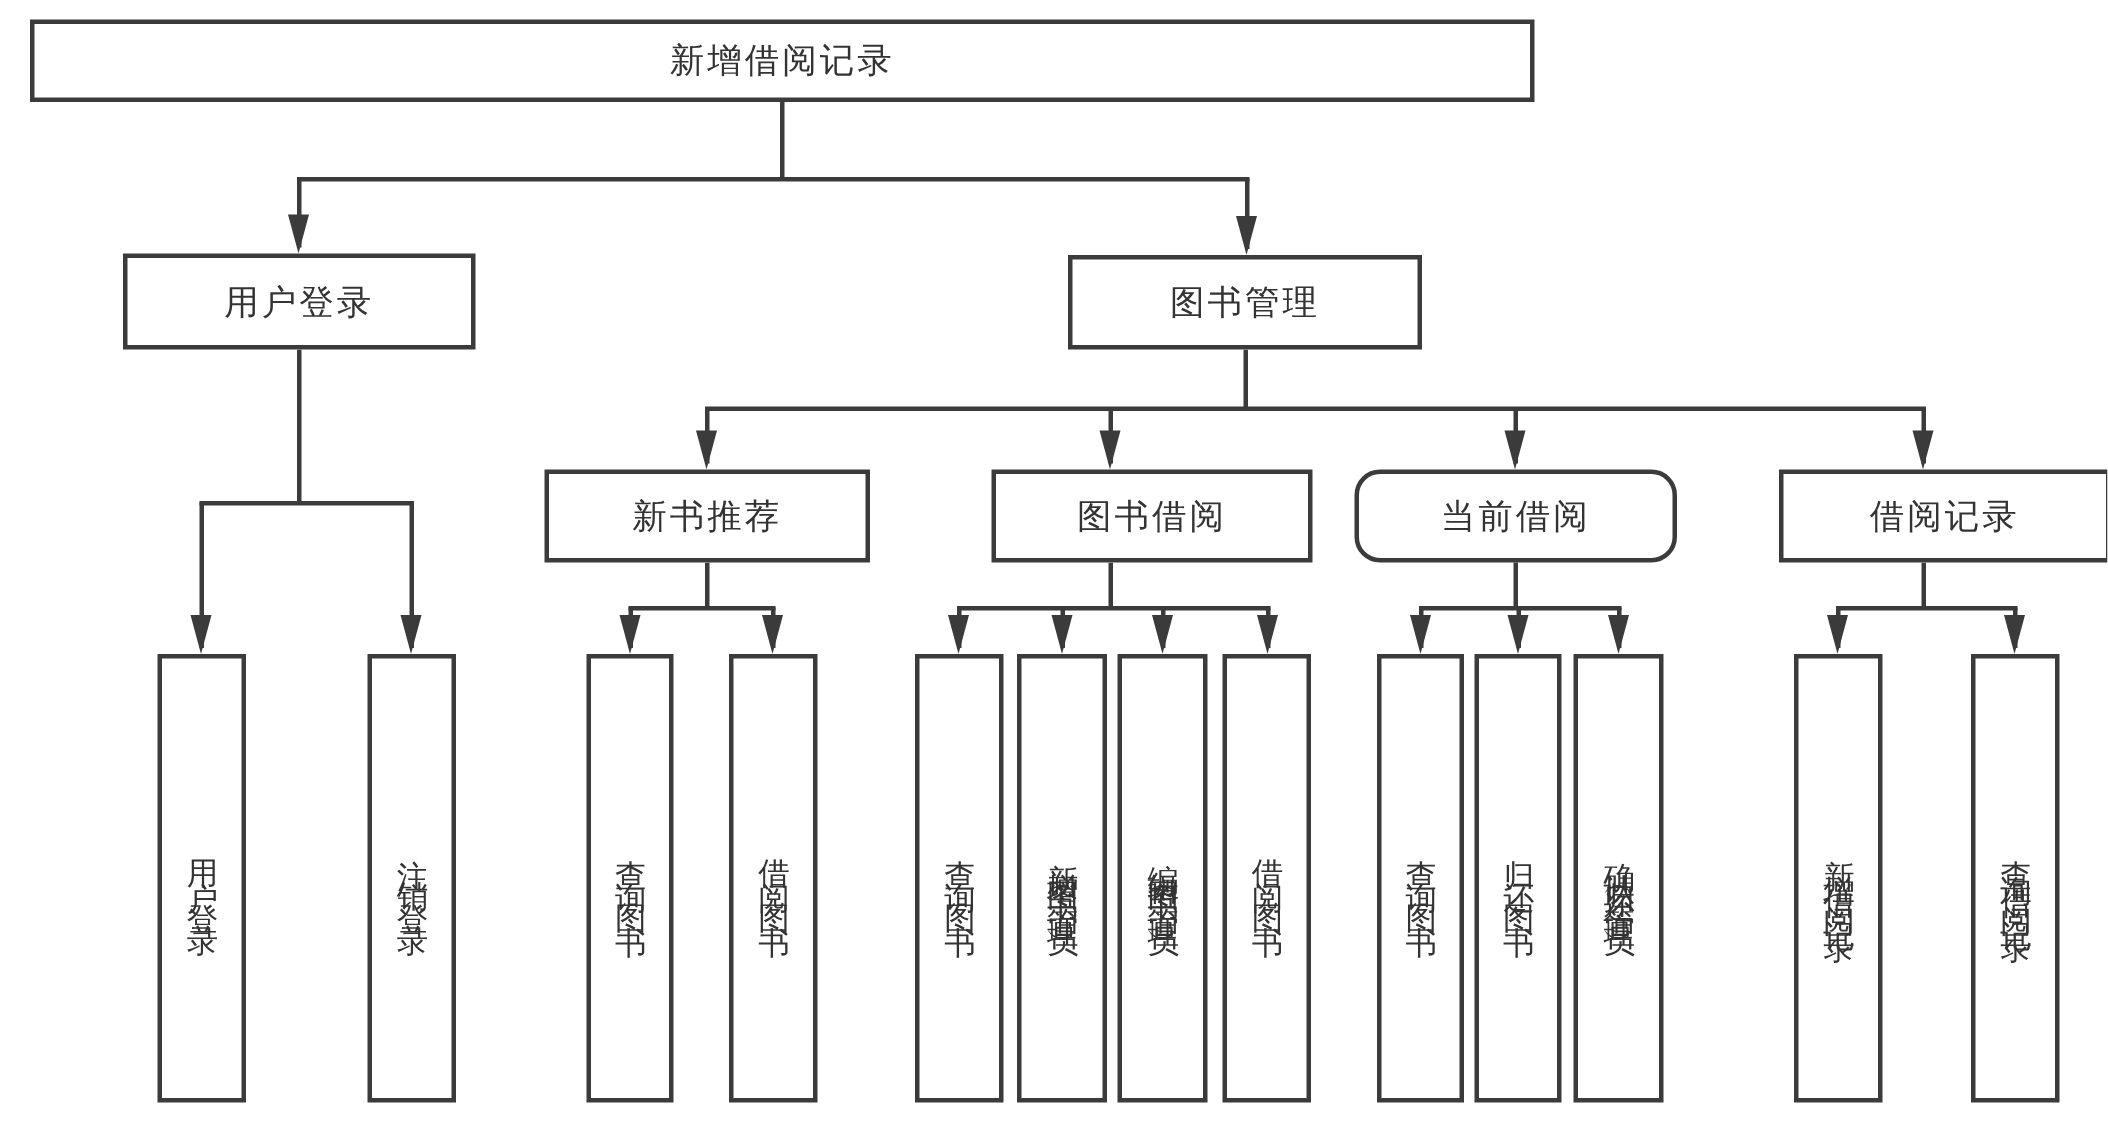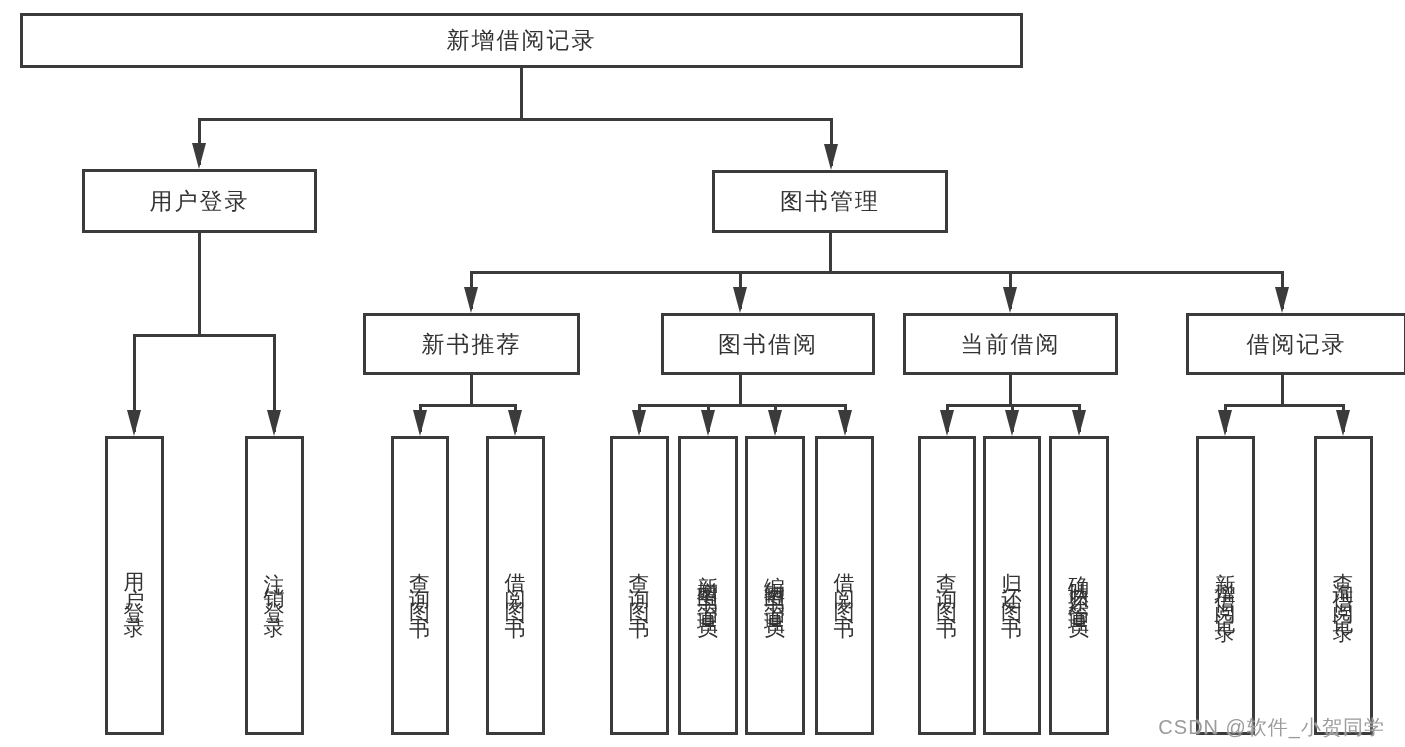--- a/index.html
+++ b/index.html
@@ -46,21 +46,20 @@
     color:#9b9b9b;
     letter-spacing:1px;
     text-shadow:0 0 2px #ffffff;
     z-index:10;
   }
 </style>
 </head>
 <body>
 
 <div id="canvas">
-  <span class="watermark">CSDN @软件_小贺同学</span>
 <div class="cline" style="left: 519.5px; top: 68px; width: 3px; height: 51px; background: rgb(59, 59, 59);"></div>
     <div class="cline" style="left: 197.5px; top: 117.5px; width: 635px; height: 3px; background: rgb(59, 59, 59);"></div>
     <div class="cline" style="left: 197.5px; top: 119px; width: 3px; height: 46px; background: rgb(59, 59, 59);"></div>
     <div class="arrow" style="left: 191.5px; top: 143px; border-top-color: rgb(59, 59, 59);"></div>
     <div class="cline" style="left: 829.5px; top: 119px; width: 3px; height: 47px; background: rgb(59, 59, 59);"></div>
     <div class="arrow" style="left: 823.5px; top: 144px; border-top-color: rgb(59, 59, 59);"></div>
     <div class="cline" style="left: 197.5px; top: 233px; width: 3px; height: 102px; background: rgb(59, 59, 59);"></div>
     <div class="cline" style="left: 132.5px; top: 333.5px; width: 143px; height: 3px; background: rgb(59, 59, 59);"></div>
     <div class="cline" style="left: 132.5px; top: 335px; width: 3px; height: 97px; background: rgb(59, 59, 59);"></div>
     <div class="arrow" style="left: 126.5px; top: 410px; border-top-color: rgb(59, 59, 59);"></div>
@@ -104,21 +103,21 @@
     <div class="cline" style="left: 1223.5px; top: 403.5px; width: 121px; height: 3px; background: rgb(59, 59, 59);"></div>
     <div class="cline" style="left: 1223.5px; top: 405px; width: 3px; height: 27px; background: rgb(59, 59, 59);"></div>
     <div class="arrow" style="left: 1217.5px; top: 410px; border-top-color: rgb(59, 59, 59);"></div>
     <div class="cline" style="left: 1341.5px; top: 405px; width: 3px; height: 27px; background: rgb(59, 59, 59);"></div>
     <div class="arrow" style="left: 1335.5px; top: 410px; border-top-color: rgb(59, 59, 59);"></div>
     <div class="node" style="left: 20px; top: 13px; width: 1003px; height: 55px; border-color: rgb(59, 59, 59); color: rgb(51, 51, 51);">新增借阅记录</div>
     <div class="node" style="left: 82px; top: 169px; width: 235px; height: 64px; border-color: rgb(59, 59, 59); color: rgb(51, 51, 51);">用户登录</div>
     <div class="node" style="left: 363px; top: 313px; width: 217px; height: 62px; border-color: rgb(59, 59, 59); color: rgb(51, 51, 51);">新书推荐</div>
     <div class="node" style="left: 712px; top: 170px; width: 236px; height: 63px; border-color: rgb(59, 59, 59); color: rgb(51, 51, 51);">图书管理</div>
     <div class="node" style="left: 633px; top: 313px; width: 214px; height: 62px; border-color: rgb(59, 59, 59); color: rgb(51, 51, 51); margin-left: 28px;">图书借阅</div>
-    <div class="node" style="left: 903px; top: 313px; width: 215px; height: 62px; border-color: rgb(59, 59, 59); color: rgb(51, 51, 51);">当前借阅</div>
+    <div class="node" style="left: 903px; top: 313px; width: 215px; height: 62px; border-color: rgb(59, 59, 59); color: rgb(51, 51, 51); border-radius: 17px;">当前借阅</div>
     <div class="node" style="left: 1172px; top: 313px; width: 221px; height: 62px; border-color: rgb(59, 59, 59); color: rgb(51, 51, 51); margin-left: 14px;">借阅记录</div>
     <div class="node vertical" style="left: 105px; top: 436px; width: 59px; height: 299px; border-color: rgb(59, 59, 59); color: rgb(51, 51, 51); letter-spacing: 15px;">用户登录</div>
     <div class="node vertical" style="left: 245px; top: 436px; width: 59px; height: 299px; border-color: rgb(59, 59, 59); color: rgb(51, 51, 51); letter-spacing: 15px;">注销登录</div>
     <div class="node vertical" style="left: 391px; top: 436px; width: 58px; height: 299px; border-color: rgb(59, 59, 59); color: rgb(51, 51, 51); letter-spacing: 15px;">查询图书</div>
     <div class="node vertical" style="left: 486px; top: 436px; width: 59px; height: 299px; border-color: rgb(59, 59, 59); color: rgb(51, 51, 51); letter-spacing: 15px;">借阅图书</div>
     <div class="node vertical" style="left: 610px; top: 436px; width: 59px; height: 299px; border-color: rgb(59, 59, 59); color: rgb(51, 51, 51); letter-spacing: 15px;">查询图书</div>
     <div class="node vertical" style="left: 678px; top: 436px; width: 60px; height: 299px; border-color: rgb(59, 59, 59); color: rgb(51, 51, 51); letter-spacing: 6px;">新增图书（管理员）</div>
     <div class="node vertical" style="left: 745px; top: 436px; width: 60px; height: 299px; border-color: rgb(59, 59, 59); color: rgb(51, 51, 51); letter-spacing: 6px;">编辑图书（管理员）</div>
     <div class="node vertical" style="left: 815px; top: 436px; width: 59px; height: 299px; border-color: rgb(59, 59, 59); color: rgb(51, 51, 51); letter-spacing: 15px;">借阅图书</div>
     <div class="node vertical" style="left: 918px; top: 436px; width: 58px; height: 299px; border-color: rgb(59, 59, 59); color: rgb(51, 51, 51); letter-spacing: 15px;">查询图书</div>

